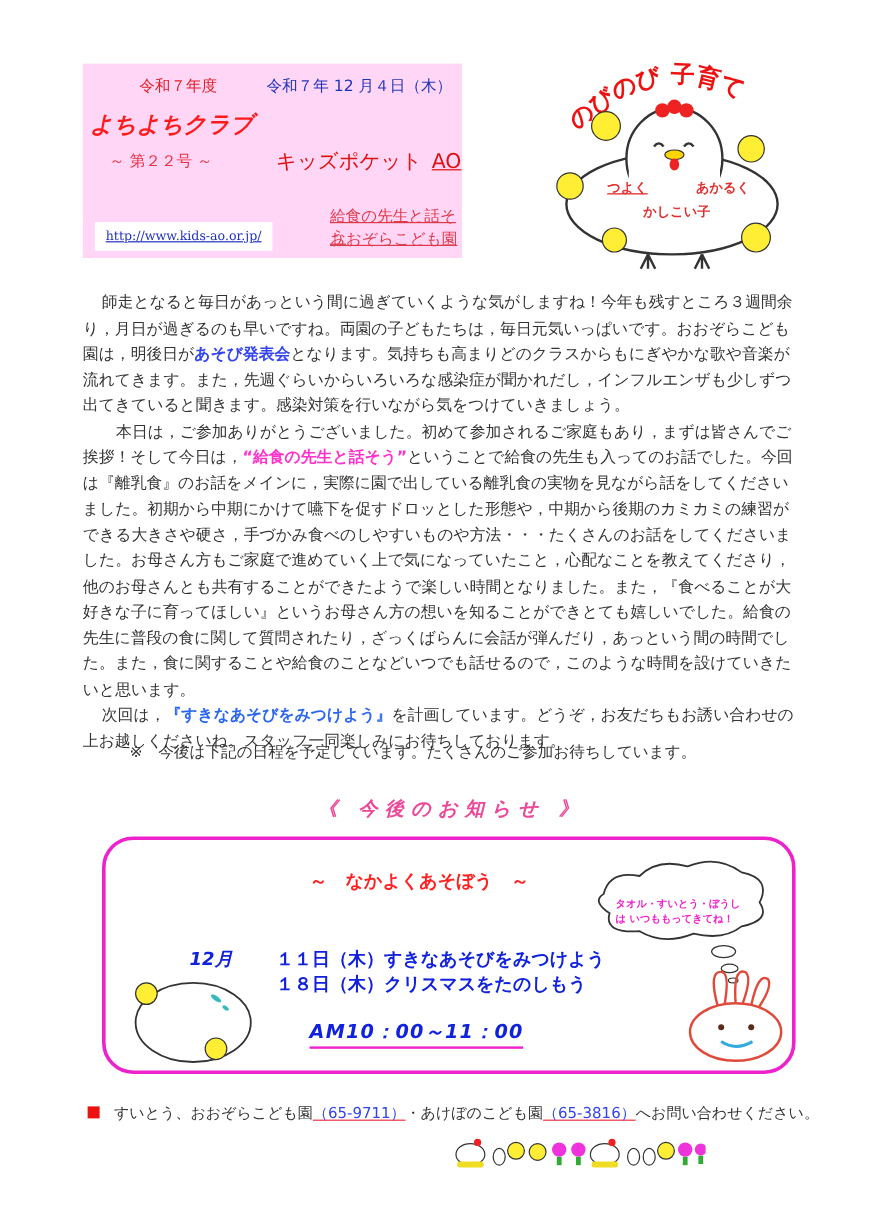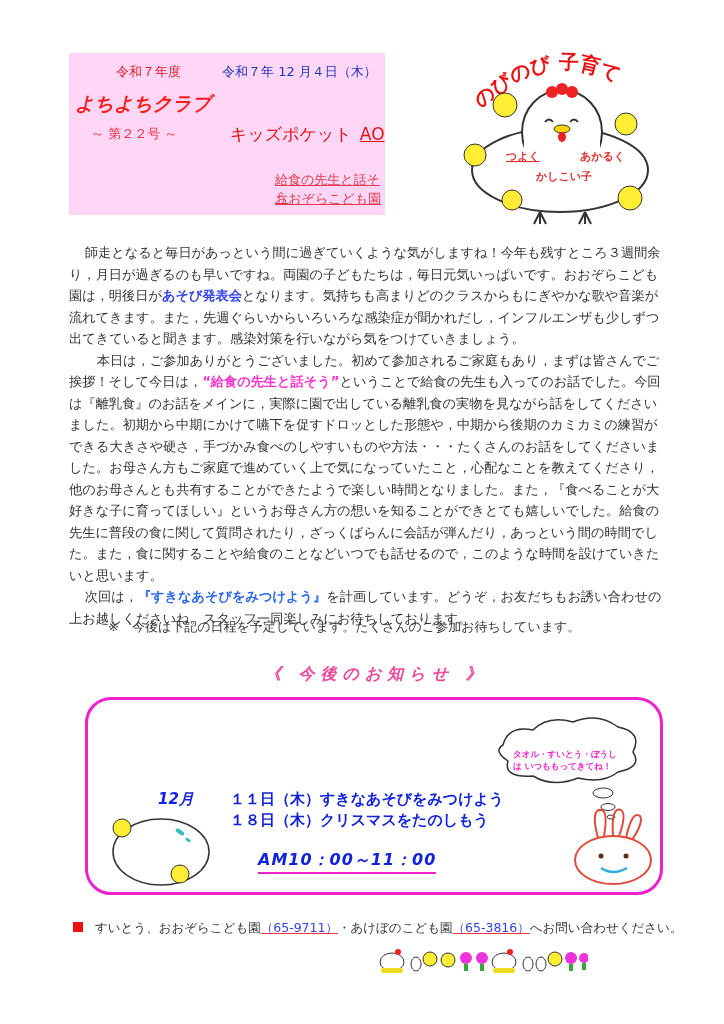--- a/index.html
+++ b/index.html
@@ -49,20 +49,21 @@
   </style>
 </head>
 <body>
 
 <div class="header-box">
   <span class="hdr-year">令和７年度</span>
   <span class="hdr-date">令和７年 12 月４日（木）</span>
   <span class="hdr-title">よちよちクラブ</span>
   <span class="hdr-issue">～ 第２２号 ～</span>
   <span class="hdr-pocket"><span>キッズポケット</span><span class="ao">AO</span></span>
+  <span class="hdr-url">http://www.kids-ao.or.jp/</span>
   <span class="hdr-school s1">給食の先生と話そう</span>
   <span class="hdr-school s2">おおぞらこども園</span>
 </div>
 
 <div class="mascot">
   <svg width="220" height="190" viewBox="0 0 220 190">
     <defs>
       <path id="arcp" d="M30,70 Q110,-10 200,65" fill="none"></path>
     </defs>
     <text font-family="DejaVu Sans, sans-serif" font-weight="bold" font-size="20" fill="#ee1111"><textPath href="#arcp" startOffset="2" id="arctxt">のびのび 子育て</textPath></text>
@@ -96,20 +97,21 @@
 
 <div class="body-text">
   <p><span>師走となると毎日があっという間に過ぎていくような気がしますね！今年も残すところ３週間余り，月日が過ぎるのも早いですね。両園の子どもたちは，毎日元気いっぱいです。おおぞらこども園は，明後日が</span><span class="hl-blue">あそび発表会</span><span>となります。気持ちも高まりどのクラスからもにぎやかな歌や音楽が流れてきます。また，先週ぐらいからいろいろな感染症が聞かれだし，インフルエンザも少しずつ出てきていると聞きます。感染対策を行いながら気をつけていきましょう。</span></p>
   <p class="second"><span>本日は，ご参加ありがとうございました。初めて参加されるご家庭もあり，まずは皆さんでご挨拶！そして今日は，</span><span class="hl-pink">“給食の先生と話そう”</span><span>ということで給食の先生も入ってのお話でした。今回は『離乳食』のお話をメインに，実際に園で出している離乳食の実物を見ながら話をしてくださいました。初期から中期にかけて嚥下を促すドロッとした形態や，中期から後期のカミカミの練習ができる大きさや硬さ，手づかみ食べのしやすいものや方法・・・たくさんのお話をしてくださいました。お母さん方もご家庭で進めていく上で気になっていたこと，心配なことを教えてくださり，他のお母さんとも共有することができたようで楽しい時間となりました。また，『食べることが大好きな子に育ってほしい』というお母さん方の想いを知ることができとても嬉しいでした。給食の先生に普段の食に関して質問されたり，ざっくばらんに会話が弾んだり，あっという間の時間でした。また，食に関することや給食のことなどいつでも話せるので，このような時間を設けていきたいと思います。</span></p>
   <p><span>次回は，</span><span class="hl-blue2">『すきなあそびをみつけよう』</span><span>を計画しています。どうぞ，お友だちもお誘い合わせの上お越しくださいね。スタッフ一同楽しみにお待ちしております。</span></p>
 </div>
 <div class="note">※　今後は下記の日程を予定しています。たくさんのご参加お待ちしています。</div>
 
 <div class="news-title">《 今後のお知らせ 》</div>
 <div class="news-box">
+  <span class="nb-sub">～　なかよくあそぼう　～</span>
   <svg class="bubble" viewBox="0 0 160 110">
     <path d="M20,30 q5,-20 30,-15 q15,-15 40,-8 q25,-10 45,5 q25,5 15,25 q10,15 -15,20 q-15,12 -40,6 q-25,10 -45,-2 q-30,2 -25,-15 q-15,-10 -5,-16z" fill="#fff" stroke="#333" stroke-width="1.5"></path>
     <ellipse cx="120" cy="78" rx="10" ry="5" fill="#fff" stroke="#333"></ellipse>
     <ellipse cx="125" cy="92" rx="7" ry="3.5" fill="#fff" stroke="#333"></ellipse>
     <ellipse cx="128" cy="102" rx="4" ry="2" fill="#fff" stroke="#333"></ellipse>
   </svg>
   <span class="bubble-text">タオル・すいとう・ぼうしは いつももってきてね！</span>
   <span class="nb-month">12月</span>
   <span class="nb-ev e1">１１日（木）すきなあそびをみつけよう</span>
   <span class="nb-ev e2">１８日（木）クリスマスをたのしもう</span>

